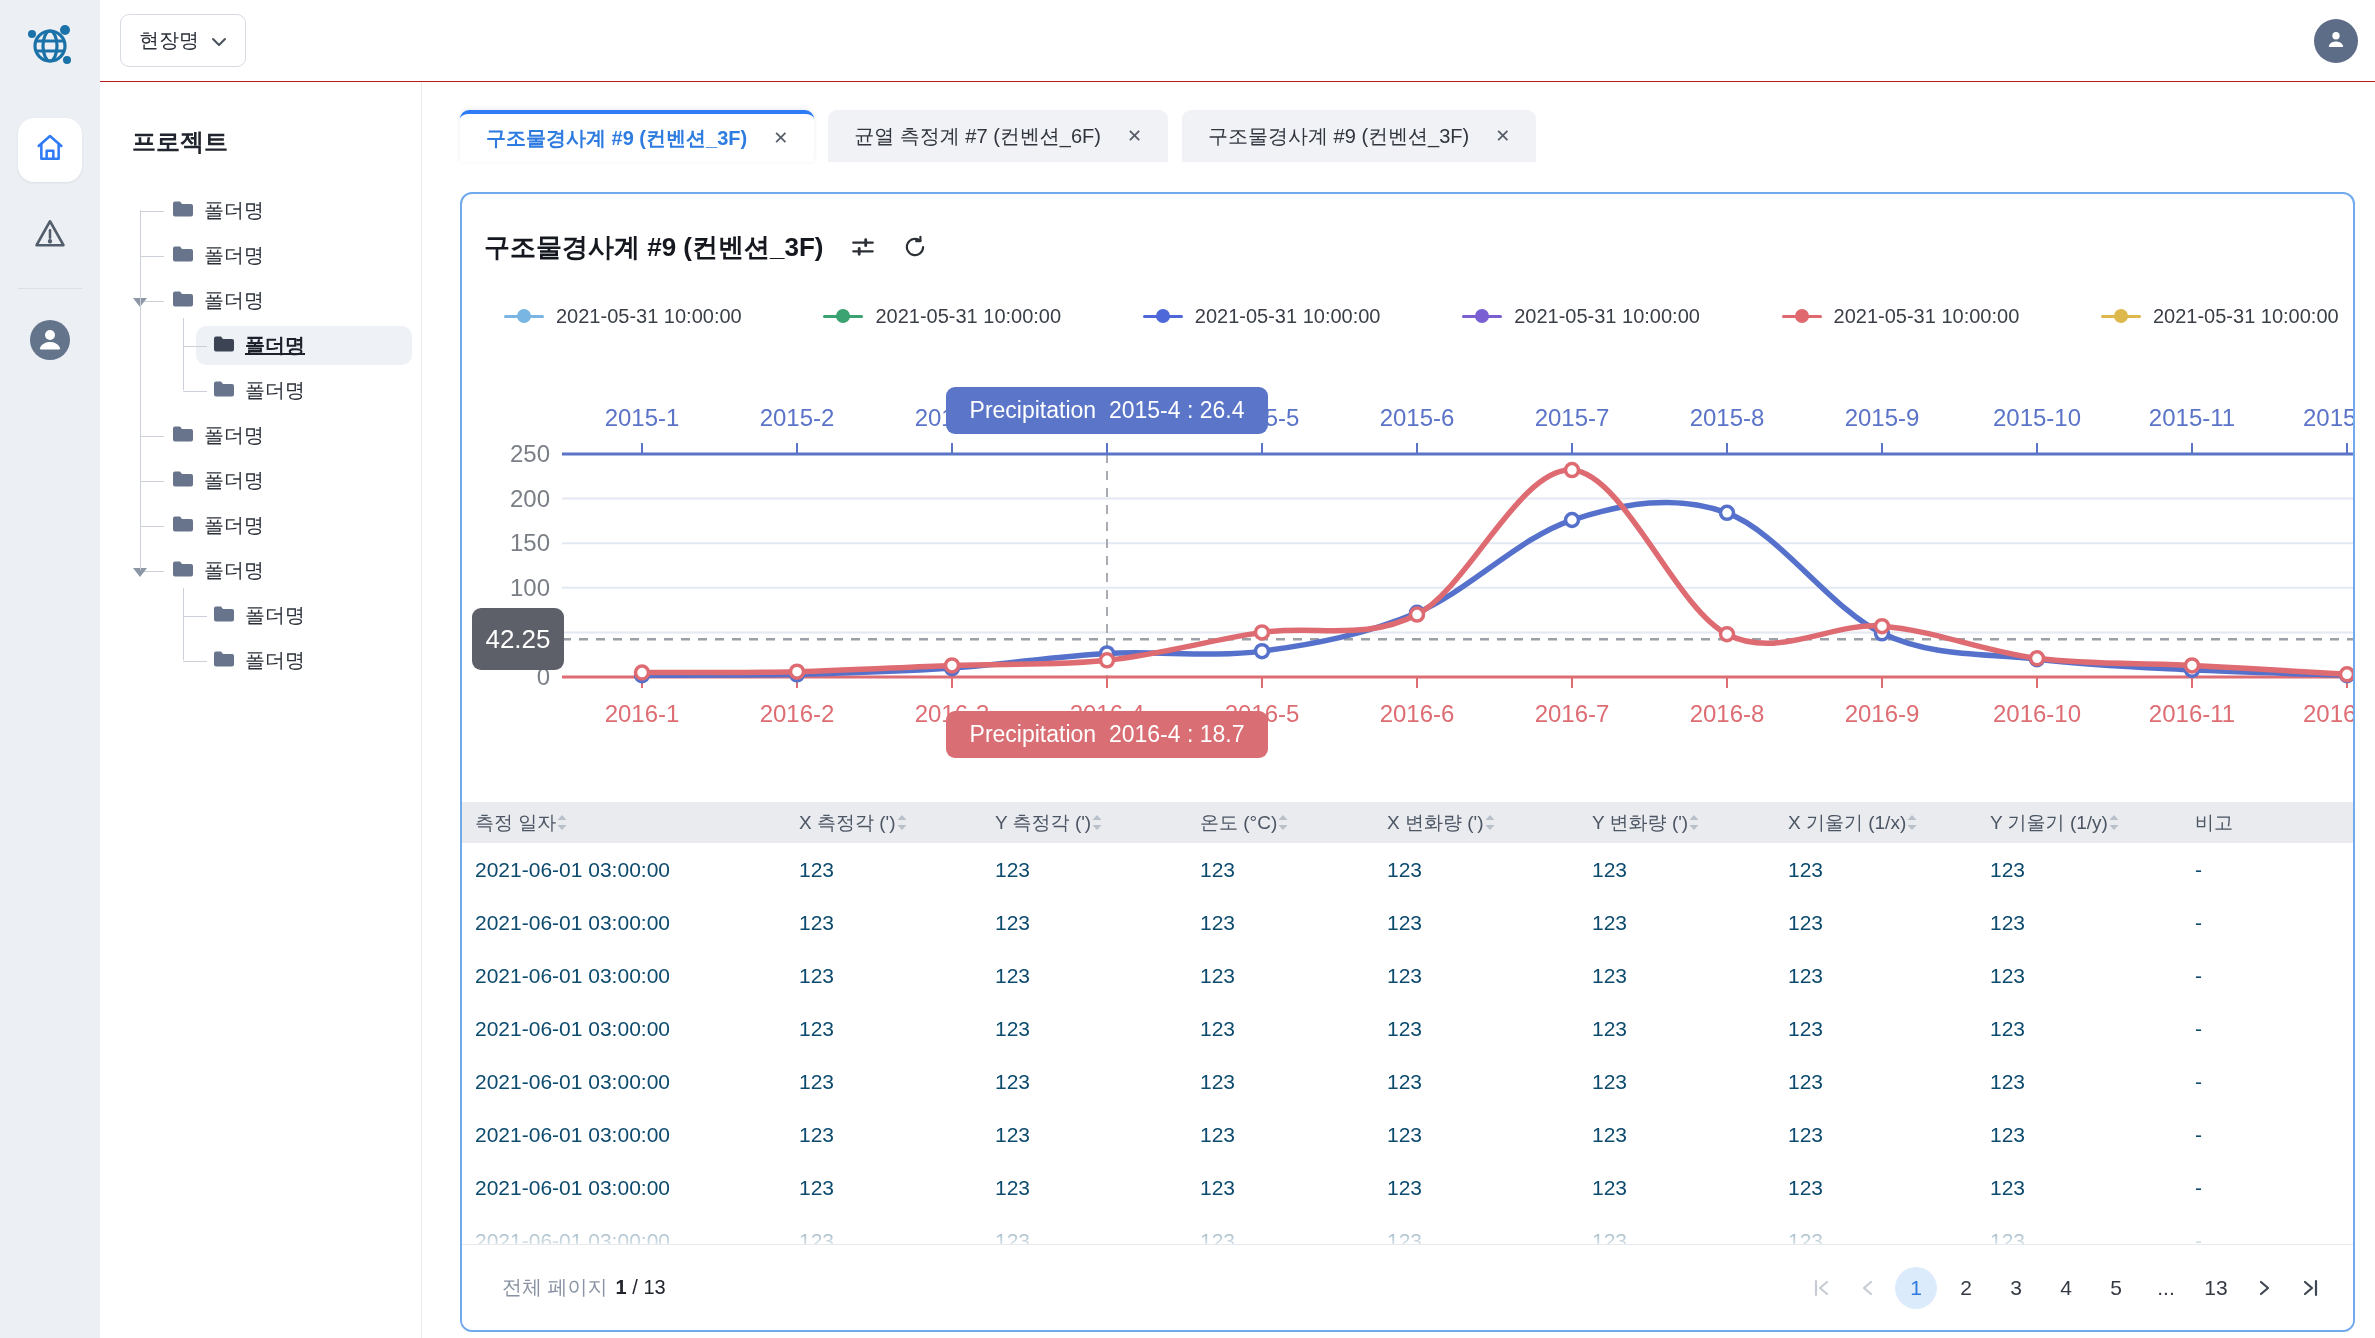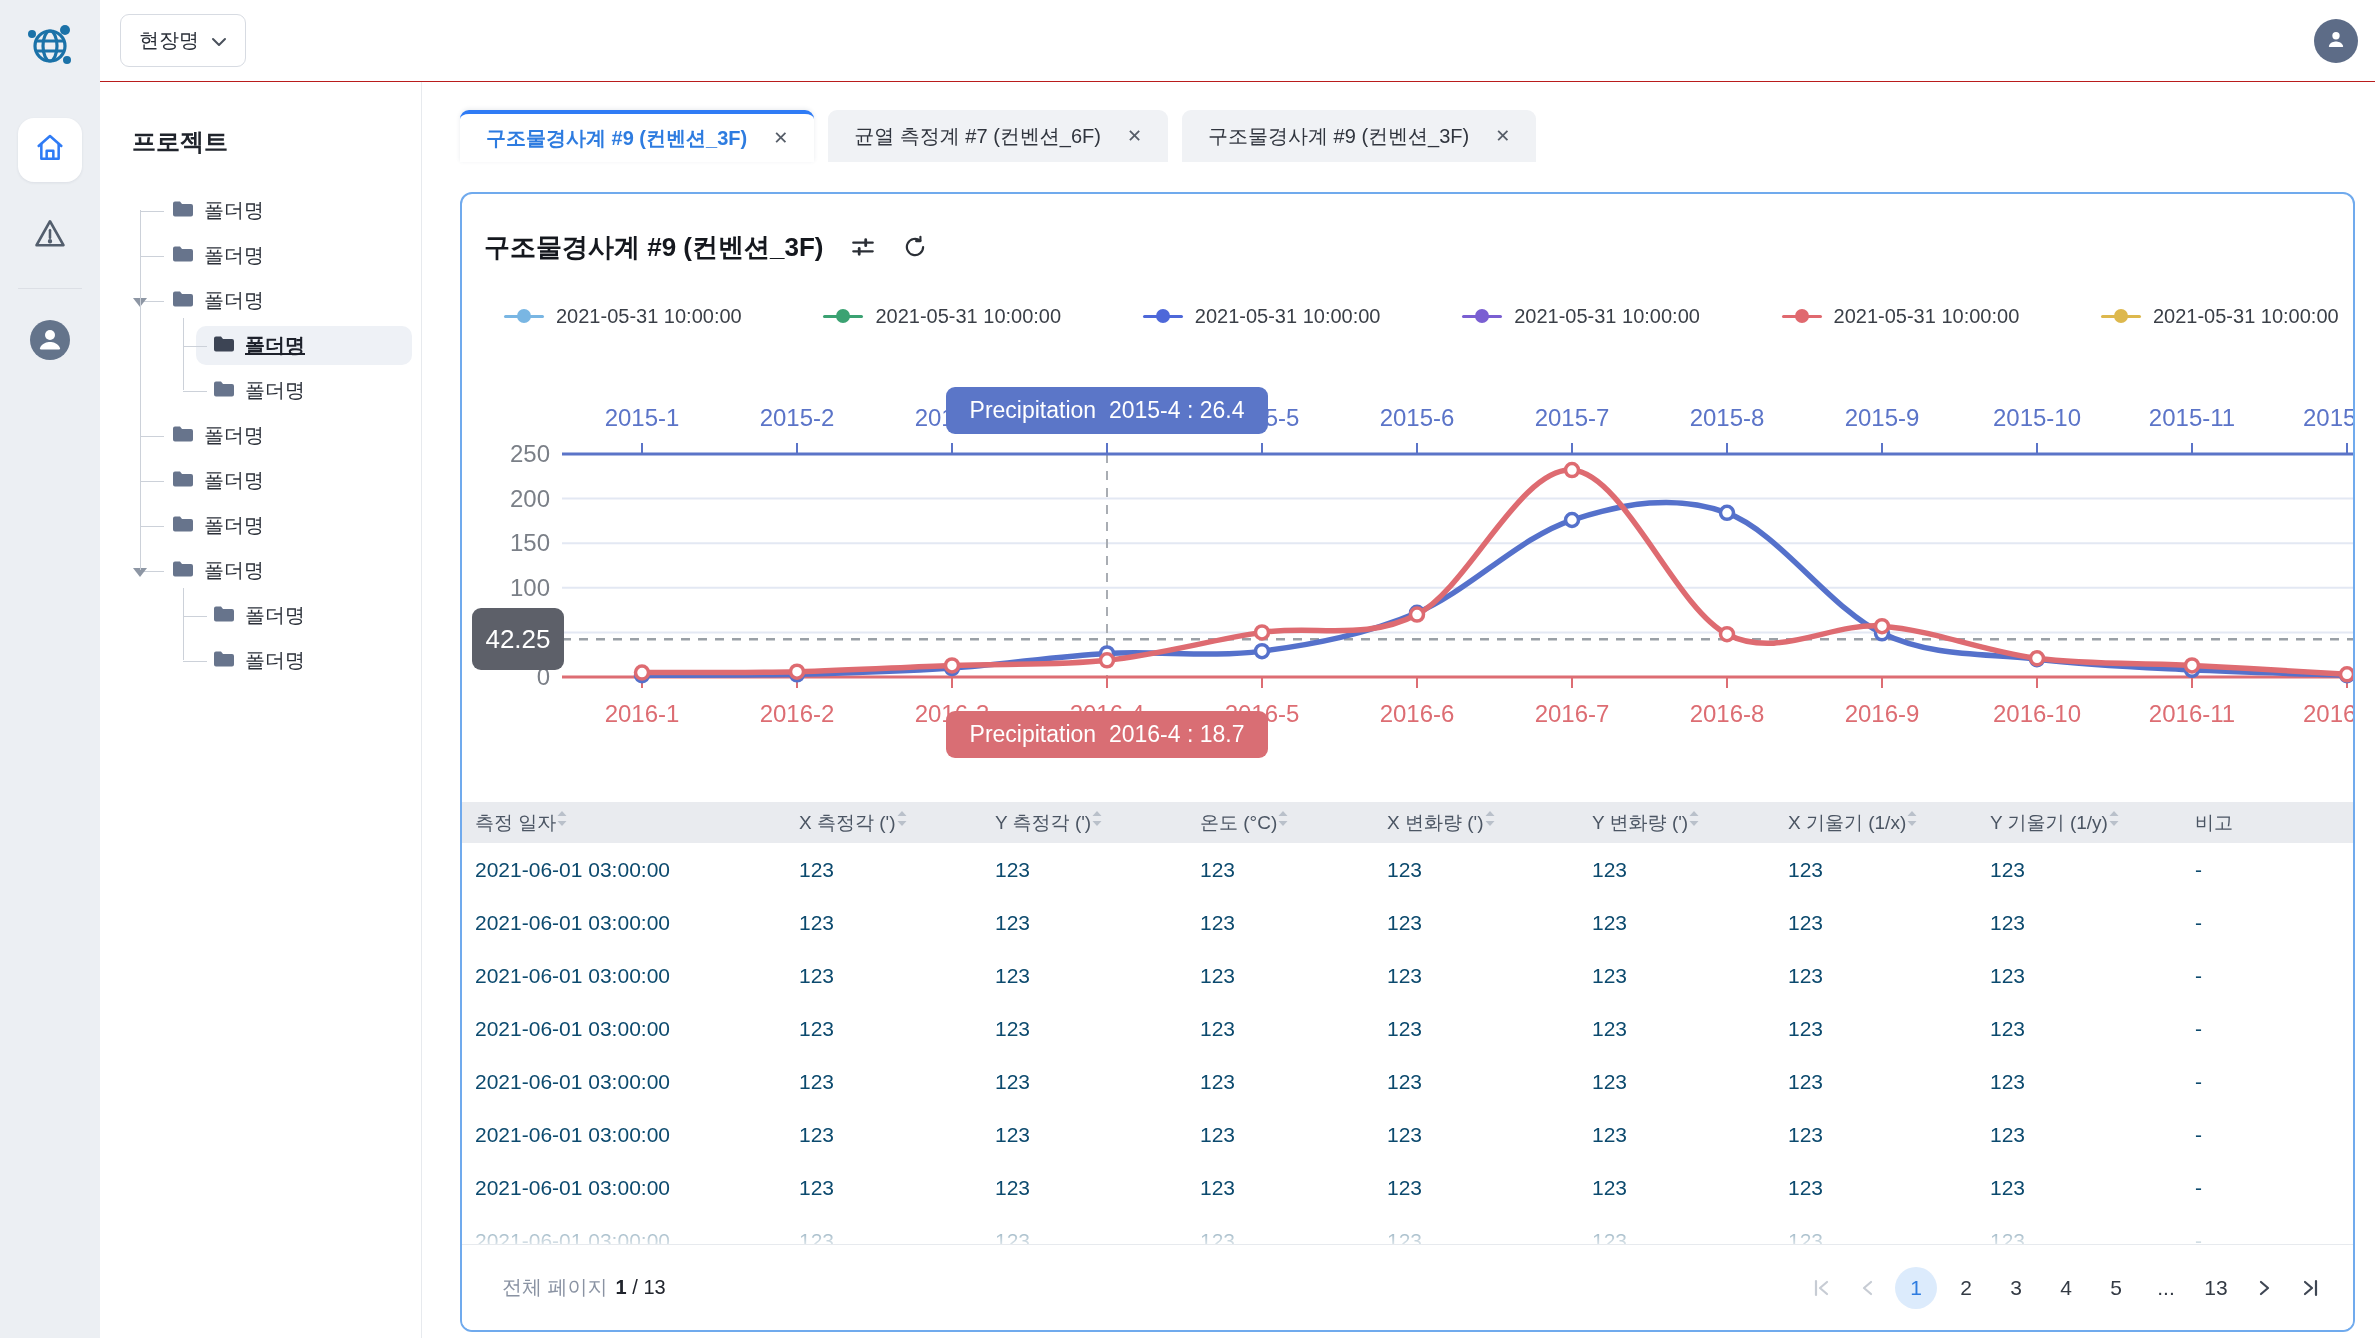--- a/index.html
+++ b/index.html
@@ -61,21 +61,21 @@
   .legend-label { font-size:20px; color:#3a3f47; }
 
   .chart-wrap { position:relative; margin-top:48px; height:400px; }
   .chart-wrap svg { position:absolute; left:0; top:0; }
   .tip { position:absolute; width:322px; height:47px; border-radius:9px; color:#fff; font-size:23px; display:flex; align-items:center; justify-content:center; white-space:pre; z-index:3; }
   .badge { position:absolute; left:10px; width:92px; height:62px; border-radius:9px; background:#5d6069; color:#fff; font-size:26px; display:flex; align-items:center; justify-content:center; z-index:3; }
 
   .table { margin-top:20px; }
   .tgrid { display:grid; grid-template-columns:324px 196px 205px 187px 205px 196px 202px 205px 1fr; padding:0 0 0 13px; align-items:center; }
   .thead { background:#e9ebef; height:41px; }
-  .th { display:flex; align-items:flex-start; font-size:19px; color:#4b5563; cursor:pointer; }
+  .th { display:flex; align-items:flex-end; font-size:19px; color:#4b5563; cursor:pointer; }
   .tbody { position:relative; height:405px; overflow:hidden; }
   .trow { height:53px; font-size:21px; color:#0c4a6e; }
   .tbody .fade { position:absolute; left:0; right:0; bottom:0; height:46px; background:linear-gradient(to bottom, rgba(255,255,255,0), rgba(255,255,255,.92)); pointer-events:none; }
 
   .pagination { position:absolute; left:0; right:0; bottom:0; height:86px; border-top:1px solid #e7eaee; display:flex; align-items:center; padding:0 24px 0 22px; background:#fff; }
   .pg-info { font-size:20px; color:#8a93a3; display:flex; gap:8px; align-items:baseline;margin-left:18px; }
   .pg-info b { color:#20242c; }
   .pg-info .pg-total { color:#20242c; font-weight:normal; }
   .pagination .spacer { flex:1; }
   .pg-btn { width:38px; height:38px; display:flex; align-items:center; justify-content:center; cursor:pointer; margin-left:8px; }

